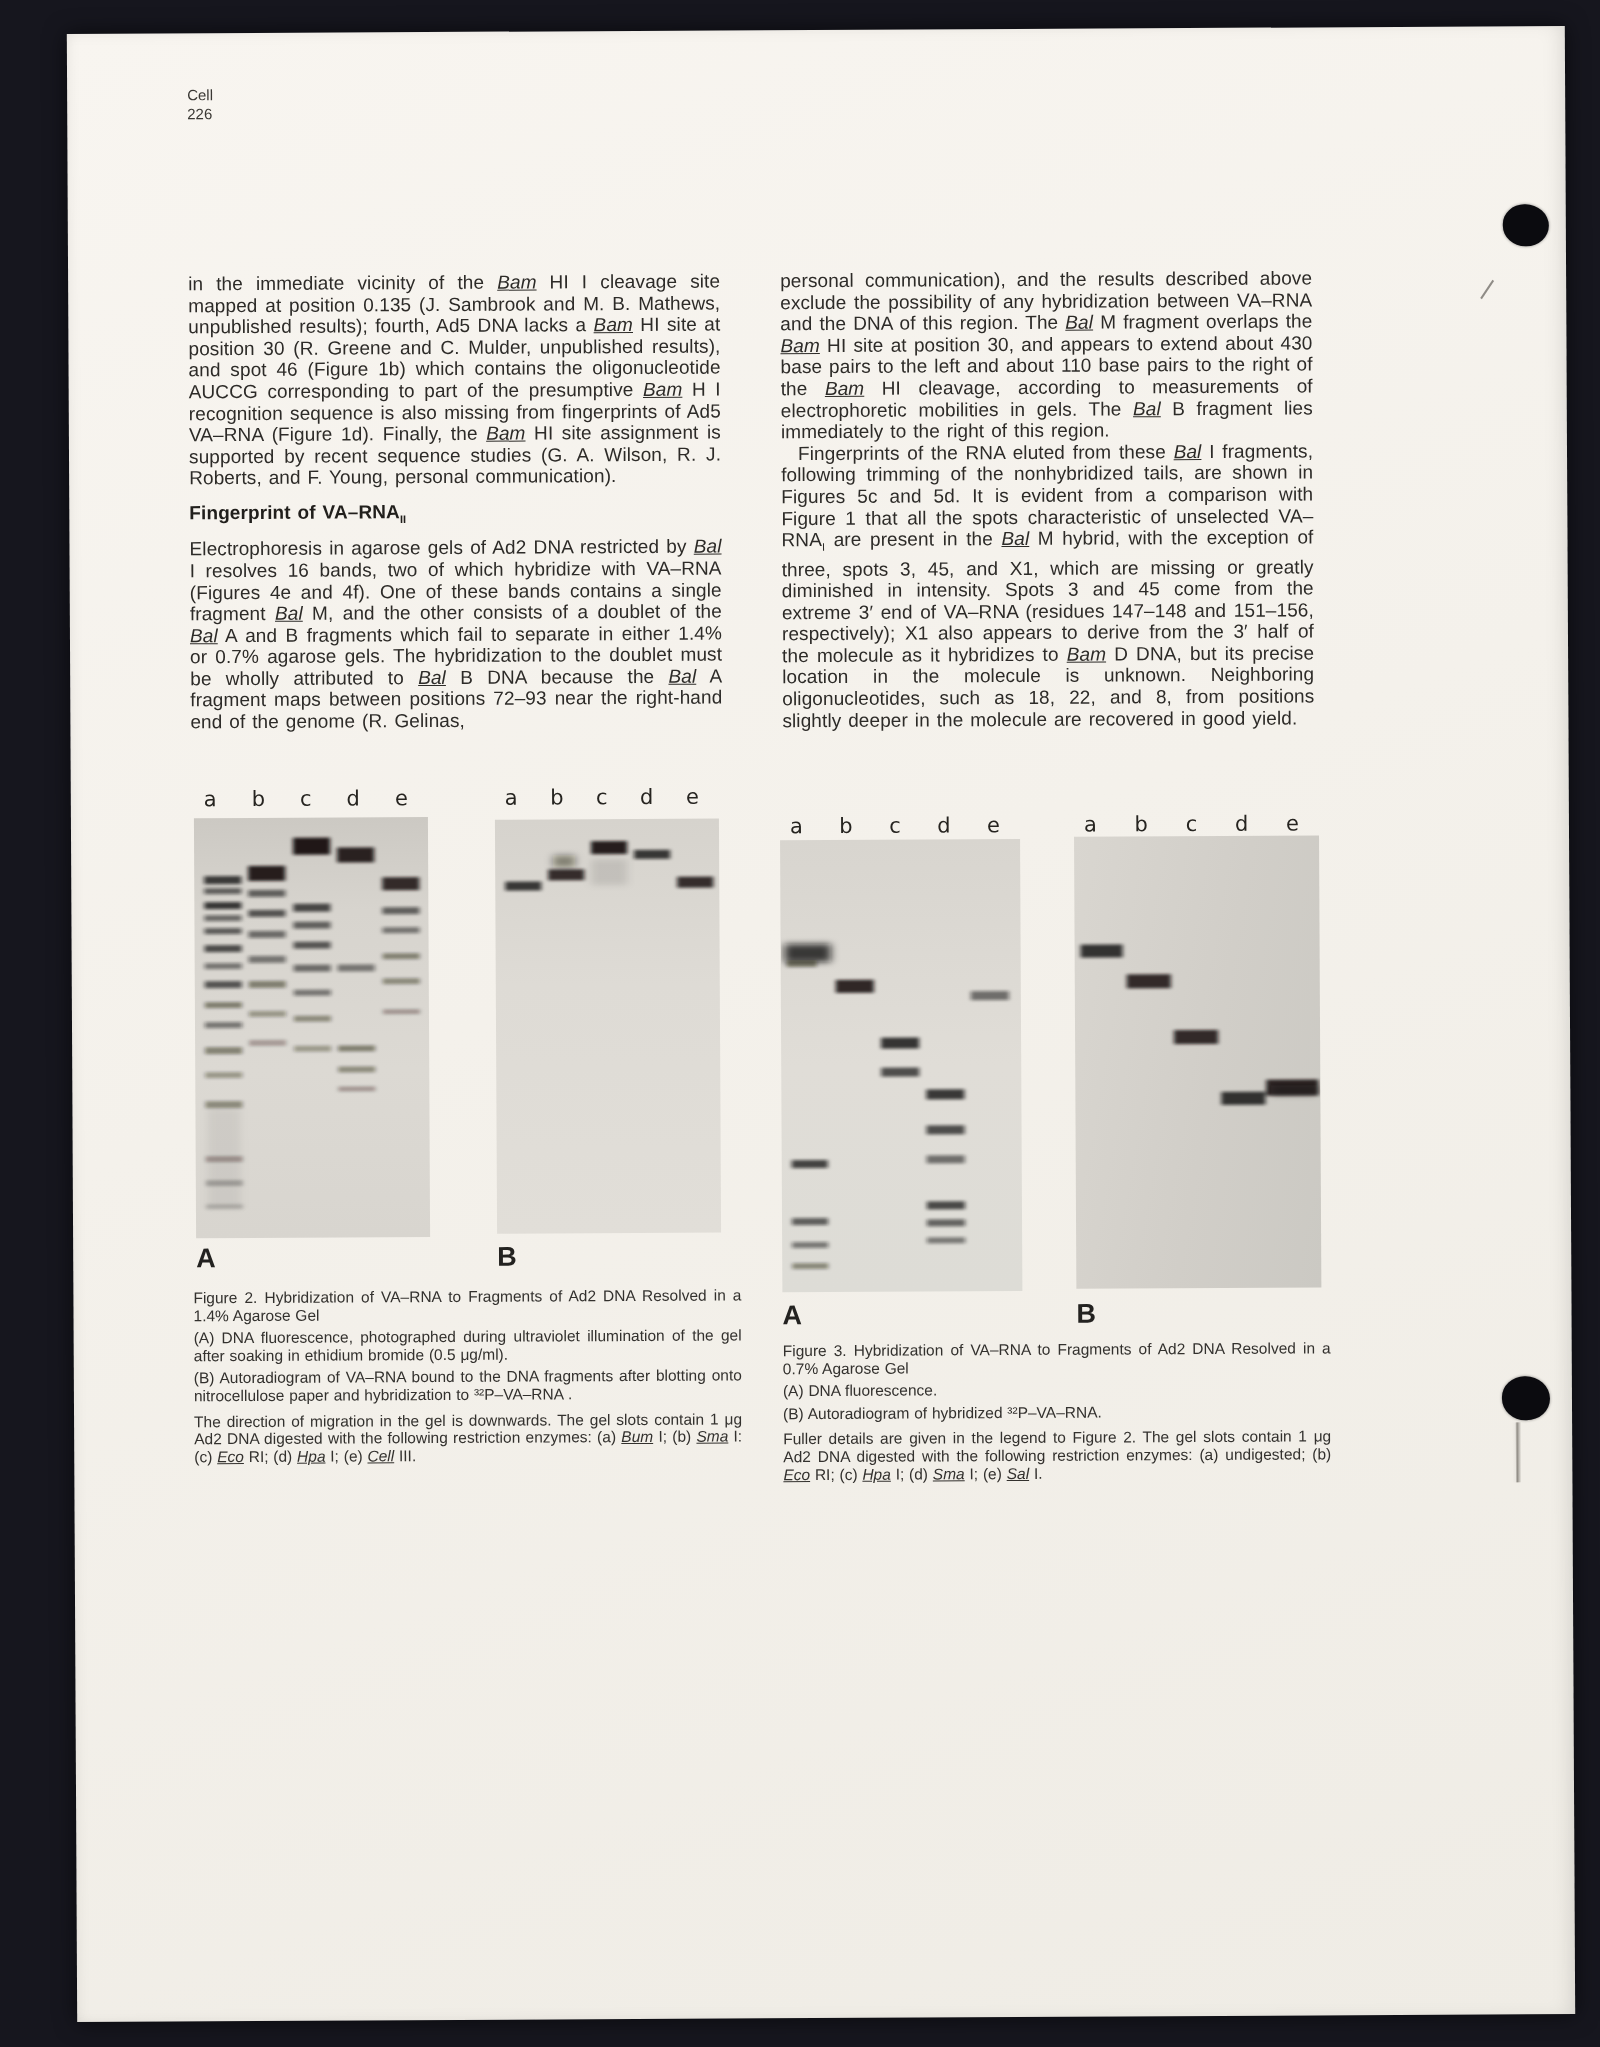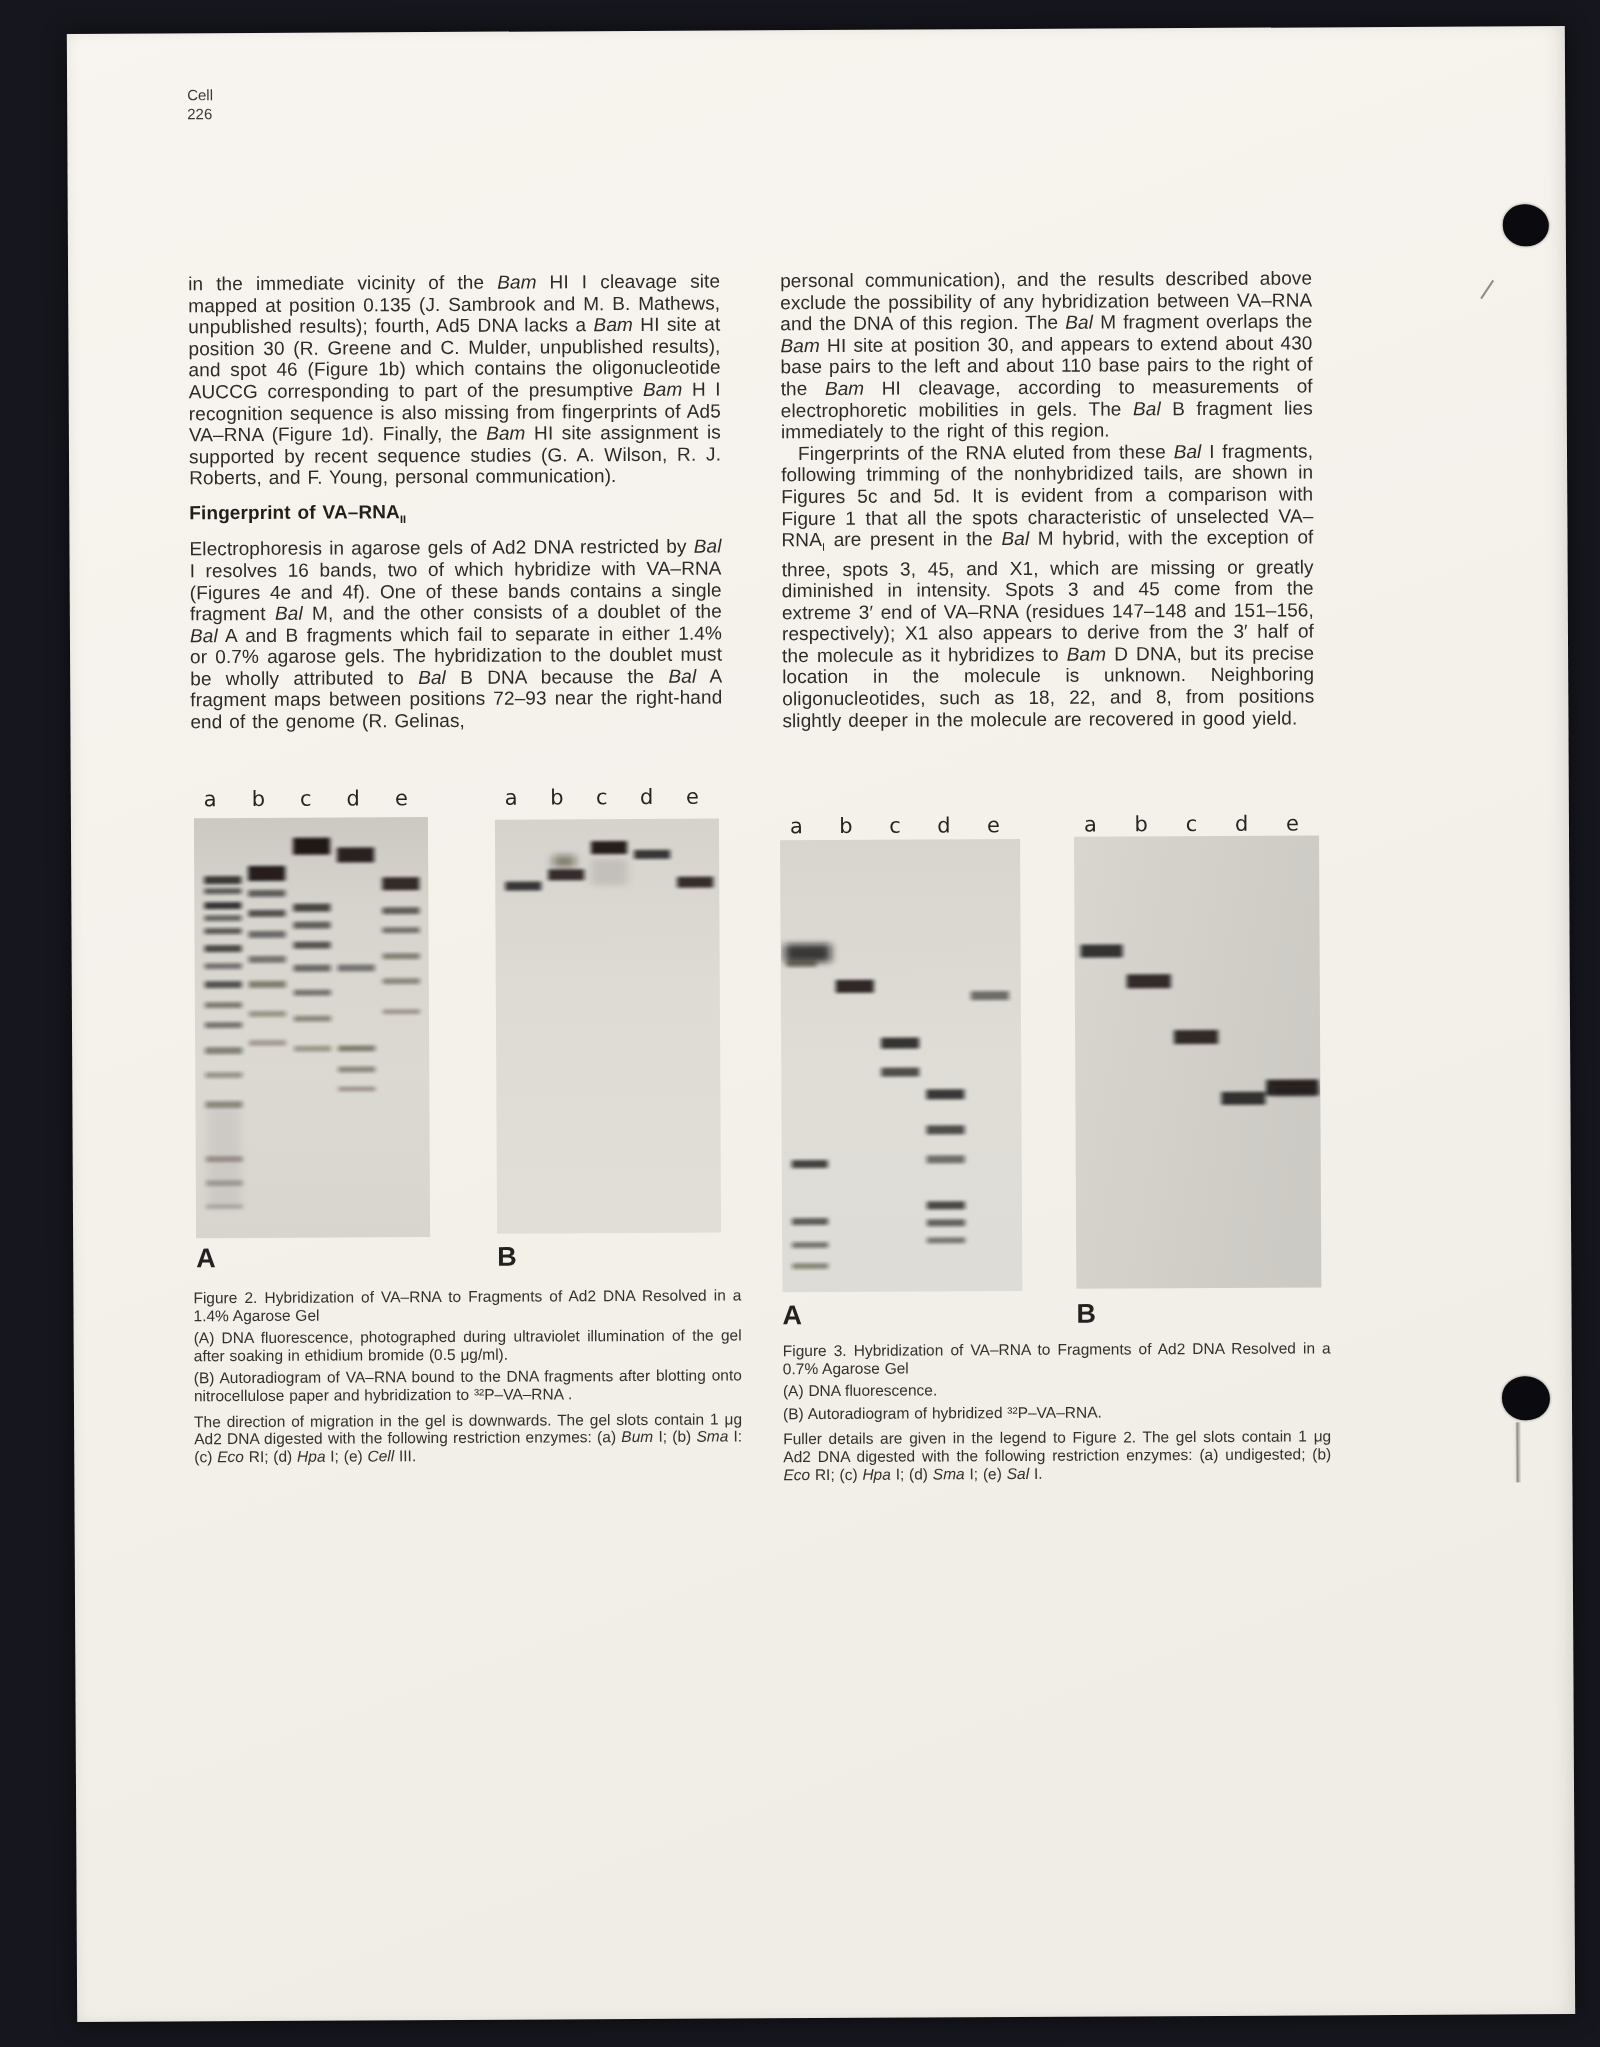--- a/index.html
+++ b/index.html
@@ -10,21 +10,21 @@
          transform:rotate(-0.3deg);transform-origin:50% 50%;
          box-shadow:0 0 22px rgba(0,0,0,0.6), inset -10px 0 24px -12px rgba(0,0,0,0.18),
                     inset 8px 0 18px -12px rgba(0,0,0,0.12);}
   .page-header{position:absolute;left:120px;top:52px;font-size:15px;line-height:19px;color:#3a3834;}
   .col{position:absolute;width:532px;text-align:justify;font-size:19px;line-height:21.6px;
        color:#2d2b28;letter-spacing:0.1px;word-spacing:1.5px;}
   .col p{margin:0;}
   .col p.h{font-weight:bold;margin:13px 0 7px;color:#211f1c;}
   .col p.indent{text-indent:17px;}
   sub{font-size:0.58em;}
-  i{font-style:italic;}
+  i{font-style:italic;text-decoration:underline;}
   .lane-row{position:absolute;display:flex;justify-content:space-between;
             padding:0 20px 0 10px;box-sizing:border-box;
             font-family:"DejaVu Sans",sans-serif;font-size:21px;color:#262420;}
   .gel{position:absolute;overflow:hidden;}
   .gel svg{display:block;width:100%;height:100%;}
   .g2a{background:linear-gradient(180deg,#ccc9c3 0%,#d7d4ce 22%,#dcd9d3 60%,#d8d5cf 100%);}
   .g2b{background:linear-gradient(180deg,#d6d3cd 0%,#dedbd5 40%,#e1ded8 100%);}
   .g3a{background:linear-gradient(180deg,#d8d5cf 0%,#e0ddd7 50%,#dddcd6 100%);}
   .g3b{background:linear-gradient(100deg,#d9d6d0 0%,#d1cec8 55%,#cbc9c3 100%);}
   .panel-label{position:absolute;font-size:27px;font-weight:bold;color:#232220;}

